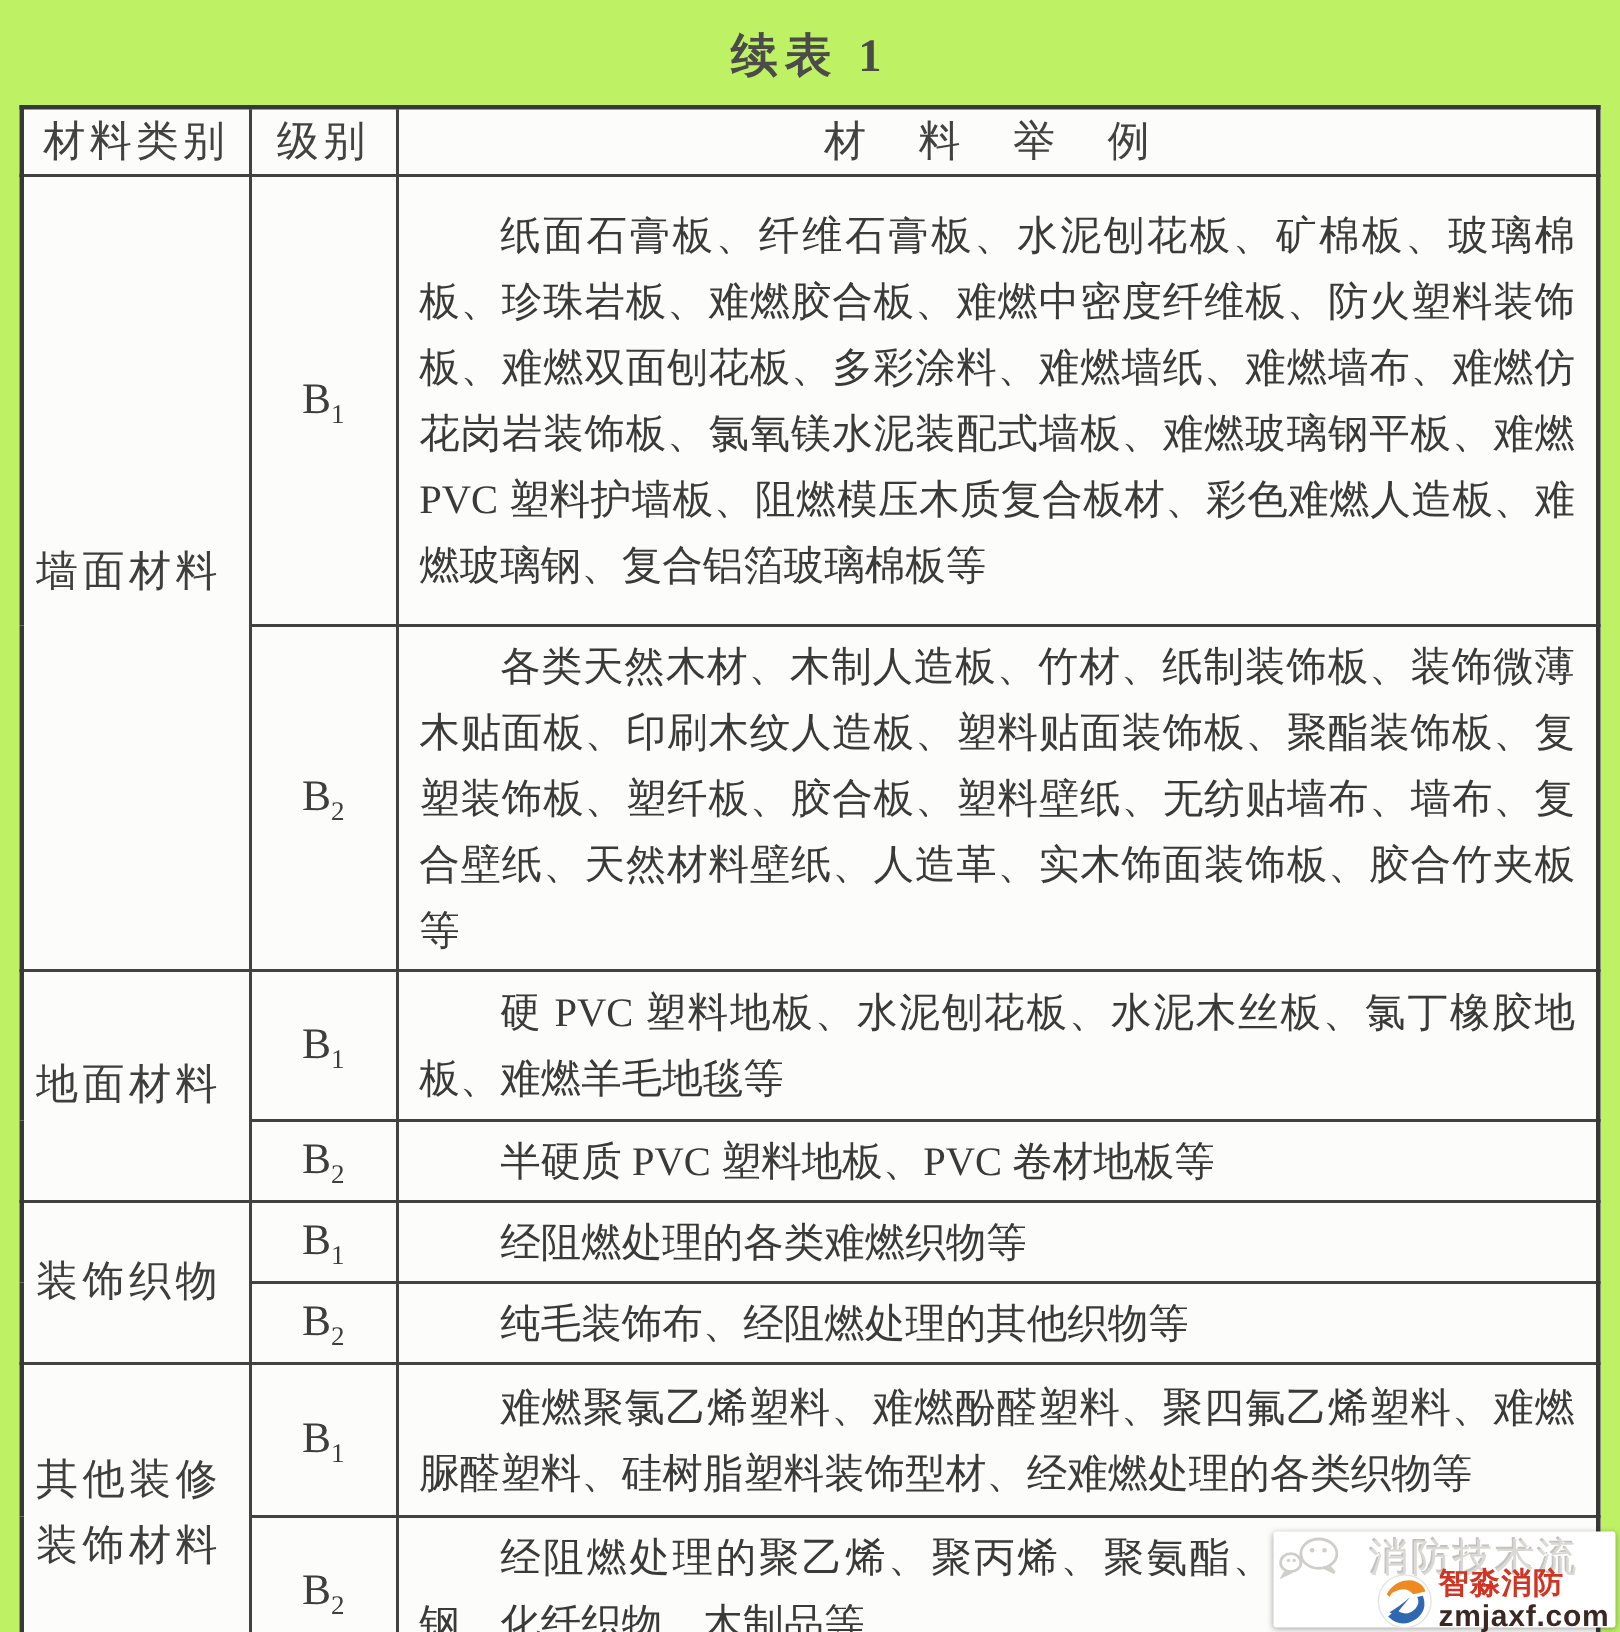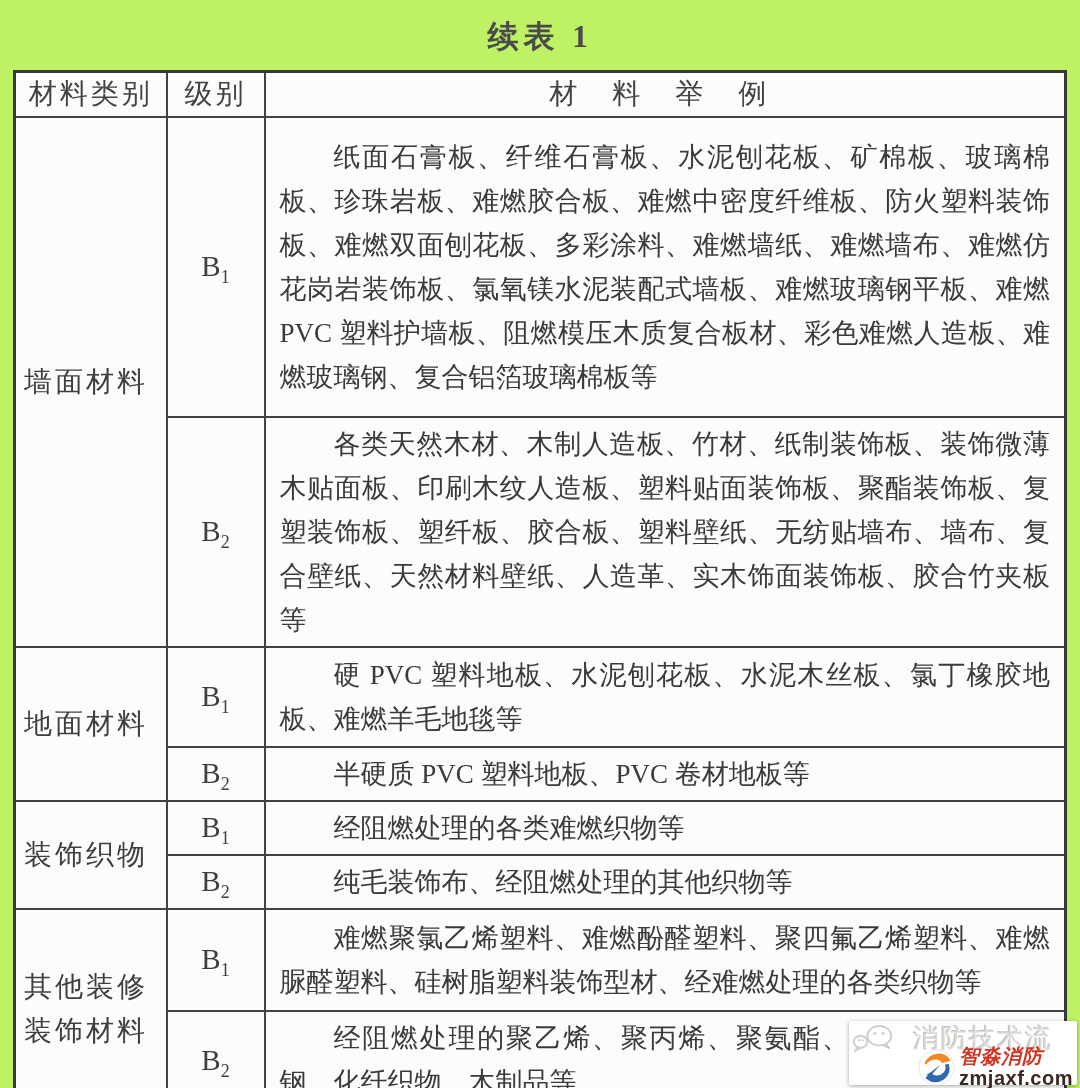--- a/index.html
+++ b/index.html
@@ -132,21 +132,20 @@
     flex-direction: column;
     align-items: flex-start;
     line-height: 1;
     font-family: "Liberation Sans", sans-serif;
   }
   .brand-name {
     font-size: 20px;
     font-weight: bold;
     letter-spacing: 1px;
     color: #d03422;
-    font-style: italic;
   }
   .brand-url {
     font-size: 20px;
     font-weight: bold;
     color: #3c2823;
     letter-spacing: 0.5px;
     margin-top: 2px;
   }
 </style>
 </head>

